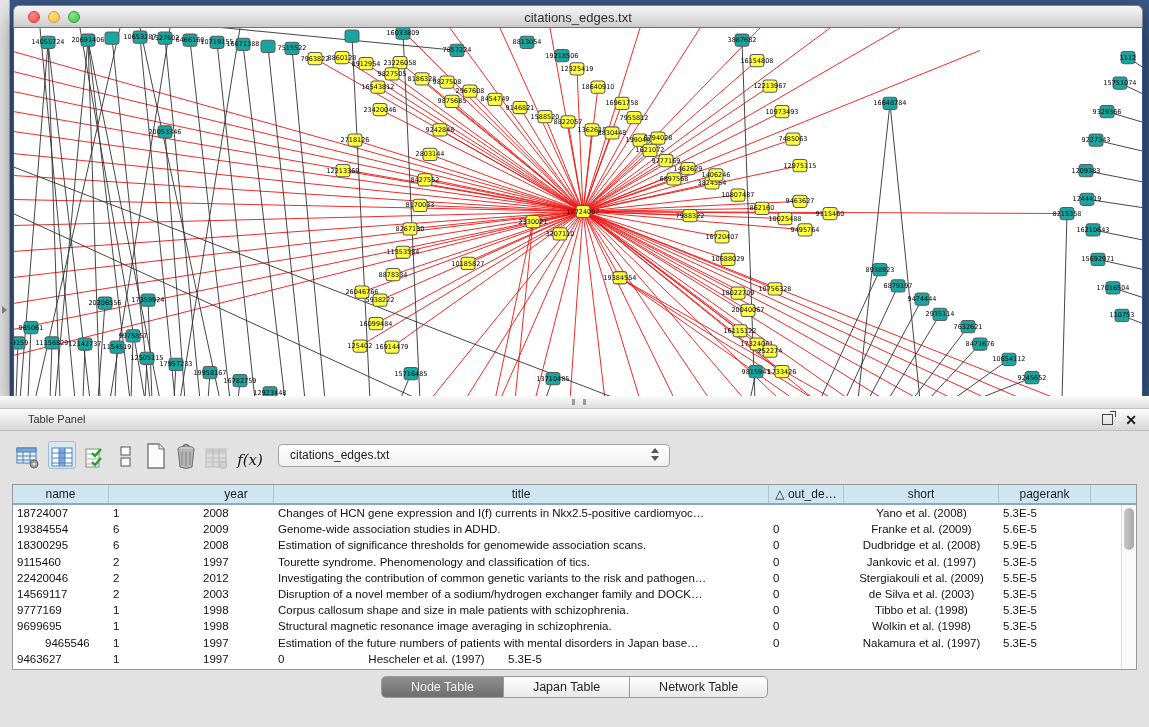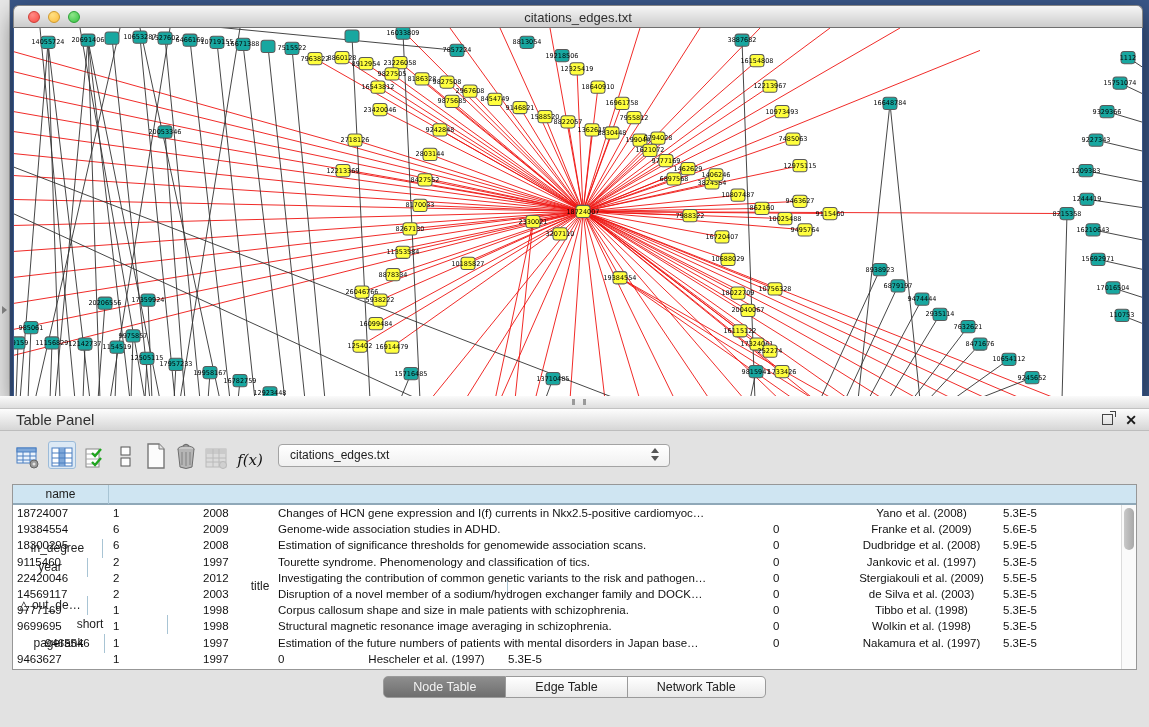--- a/index.html
+++ b/index.html
@@ -18,37 +18,37 @@
   .t-zoom{left:54px;background:radial-gradient(circle at 35% 30%,#8fe58a,#35c341);border:1px solid #2ba135;}
   .win-title{position:absolute;left:0;right:0;top:0;height:23px;line-height:23px;text-align:center;font-size:13px;color:#2e2e2e;}
   .canvas{position:absolute;left:1px;right:1px;top:23px;bottom:0;background:#ffffff;overflow:hidden;}
   .canvas svg{display:block;width:100%;height:100%;}
 
   
   .table-panel{position:absolute;left:0;top:396px;width:1149px;height:331px;background:#e2e2e2;}
   .splitter{position:absolute;left:0;top:0;width:100%;height:13px;background:linear-gradient(#fbfbfb,#dedede);border-bottom:1px solid #c2c2c2;box-sizing:border-box;}
   .splitter-grip{position:absolute;left:572px;top:3px;width:8px;height:6px;border-left:3px solid #9a9a9a;border-right:3px solid #9a9a9a;}
   .panel-header{position:absolute;left:0;top:13px;width:100%;height:22px;background:linear-gradient(#fdfdfd,#d6d6d6);border-bottom:1px solid #bdbdbd;box-sizing:border-box;}
-  .panel-title{position:absolute;left:16px;top:0;line-height:21px;font-size:15px;color:#303030;}
+  .panel-title{position:absolute;left:28px;top:0;line-height:21px;font-size:11px;color:#303030;}
   .float-btn{position:absolute;right:36px;top:5px;width:11px;height:11px;border:1.5px solid #444;box-sizing:border-box;}
   .float-btn:after{content:"";position:absolute;right:-4px;top:-4px;width:5px;height:5px;border-top:1.5px solid #444;border-right:1.5px solid #444;}
   .close-btn{position:absolute;right:12px;top:2px;font-size:14px;font-weight:bold;color:#1a1a1a;line-height:18px;}
 
   .toolbar{position:absolute;left:0;top:35px;width:100%;height:49px;}
   .tb-icon{position:absolute;top:10px;width:28px;height:28px;display:flex;align-items:flex-end;justify-content:center;}
   .tb-active{border:1px solid #9cbbd9;border-radius:3px;background:#dce9f5;box-sizing:border-box;}
   .fx-label{font-family:"DejaVu Serif",serif;font-style:italic;font-size:15px;color:#111;}
   .combo{position:absolute;left:278px;top:13px;width:392px;height:23px;border:1px solid #a3a3a3;border-radius:4px;background:linear-gradient(#ffffff,#f0f0f0);box-sizing:border-box;}
   .combo-text{position:absolute;left:11px;top:0;line-height:21px;font-size:12px;color:#1c1c1c;}
   .combo-arrows{position:absolute;right:9px;top:3px;width:9px;height:16px;}
   .combo-arrows .up{width:0;height:0;border-left:4px solid transparent;border-right:4px solid transparent;border-bottom:5px solid #555;margin-bottom:3px;}
   .combo-arrows .dn{width:0;height:0;border-left:4px solid transparent;border-right:4px solid transparent;border-top:5px solid #555;}
 
   .table-wrap{position:absolute;left:12px;top:88px;width:1125px;height:186px;background:#ffffff;border:1px solid #979797;box-sizing:border-box;overflow:hidden;}
-  .thead{display:flex;height:20px;background:#cfe5f2;border-bottom:2px solid #8fa8b8;box-sizing:border-box;flex-direction:column;}
+  .thead{display:flex;height:20px;background:#cfe5f2;border-bottom:2px solid #8fa8b8;box-sizing:border-box;}
   .th{flex:none;font-size:12px;color:#1d1d1d;text-align:center;line-height:19px;border-right:1px solid #a8c4d4;box-sizing:border-box;overflow:hidden;white-space:nowrap;}
   .trow{display:flex;height:16.2px;}
   .td{flex:none;font-size:11.5px;color:#111;line-height:16px;white-space:nowrap;overflow:hidden;box-sizing:border-box;padding:0 4px;}
   .vscroll{position:absolute;right:0;top:20px;bottom:0;width:15px;background:#fafafa;border-left:1px solid #dcdcdc;box-sizing:border-box;}
   .vthumb{position:absolute;left:2px;top:3px;width:10px;height:42px;border-radius:6px;background:linear-gradient(90deg,#c9c9c9,#a8a8a8);}
 
   .tabs{position:absolute;left:0;top:280px;width:100%;display:flex;justify-content:center;}
   .seg{height:20px;line-height:20px;font-size:12.5px;padding:0 29px;background:linear-gradient(#ffffff,#e9e9e9);border:1px solid #9a9a9a;border-left:none;color:#222;}
   .seg:first-child{border-left:1px solid #9a9a9a;border-radius:5px 0 0 5px;}
   .seg:last-child{border-radius:0 5px 5px 0;}
@@ -933,18 +933,18 @@
             <div class="td" style="width: 92px;">5.3E-5</div>
           </div>
         </div>
       <div class="vscroll">
           <div class="vthumb"></div>
         </div>
     </div>
 
     <div class="tabs" id="tabs">
         <div class="seg sel">Node Table</div>
-        <div class="seg">Edge Table</div>
+        <div class="seg">Japan Table</div>
         <div class="seg">Network Table</div>
       </div>
 
   </div>
 </div>
 
 </body></html>

